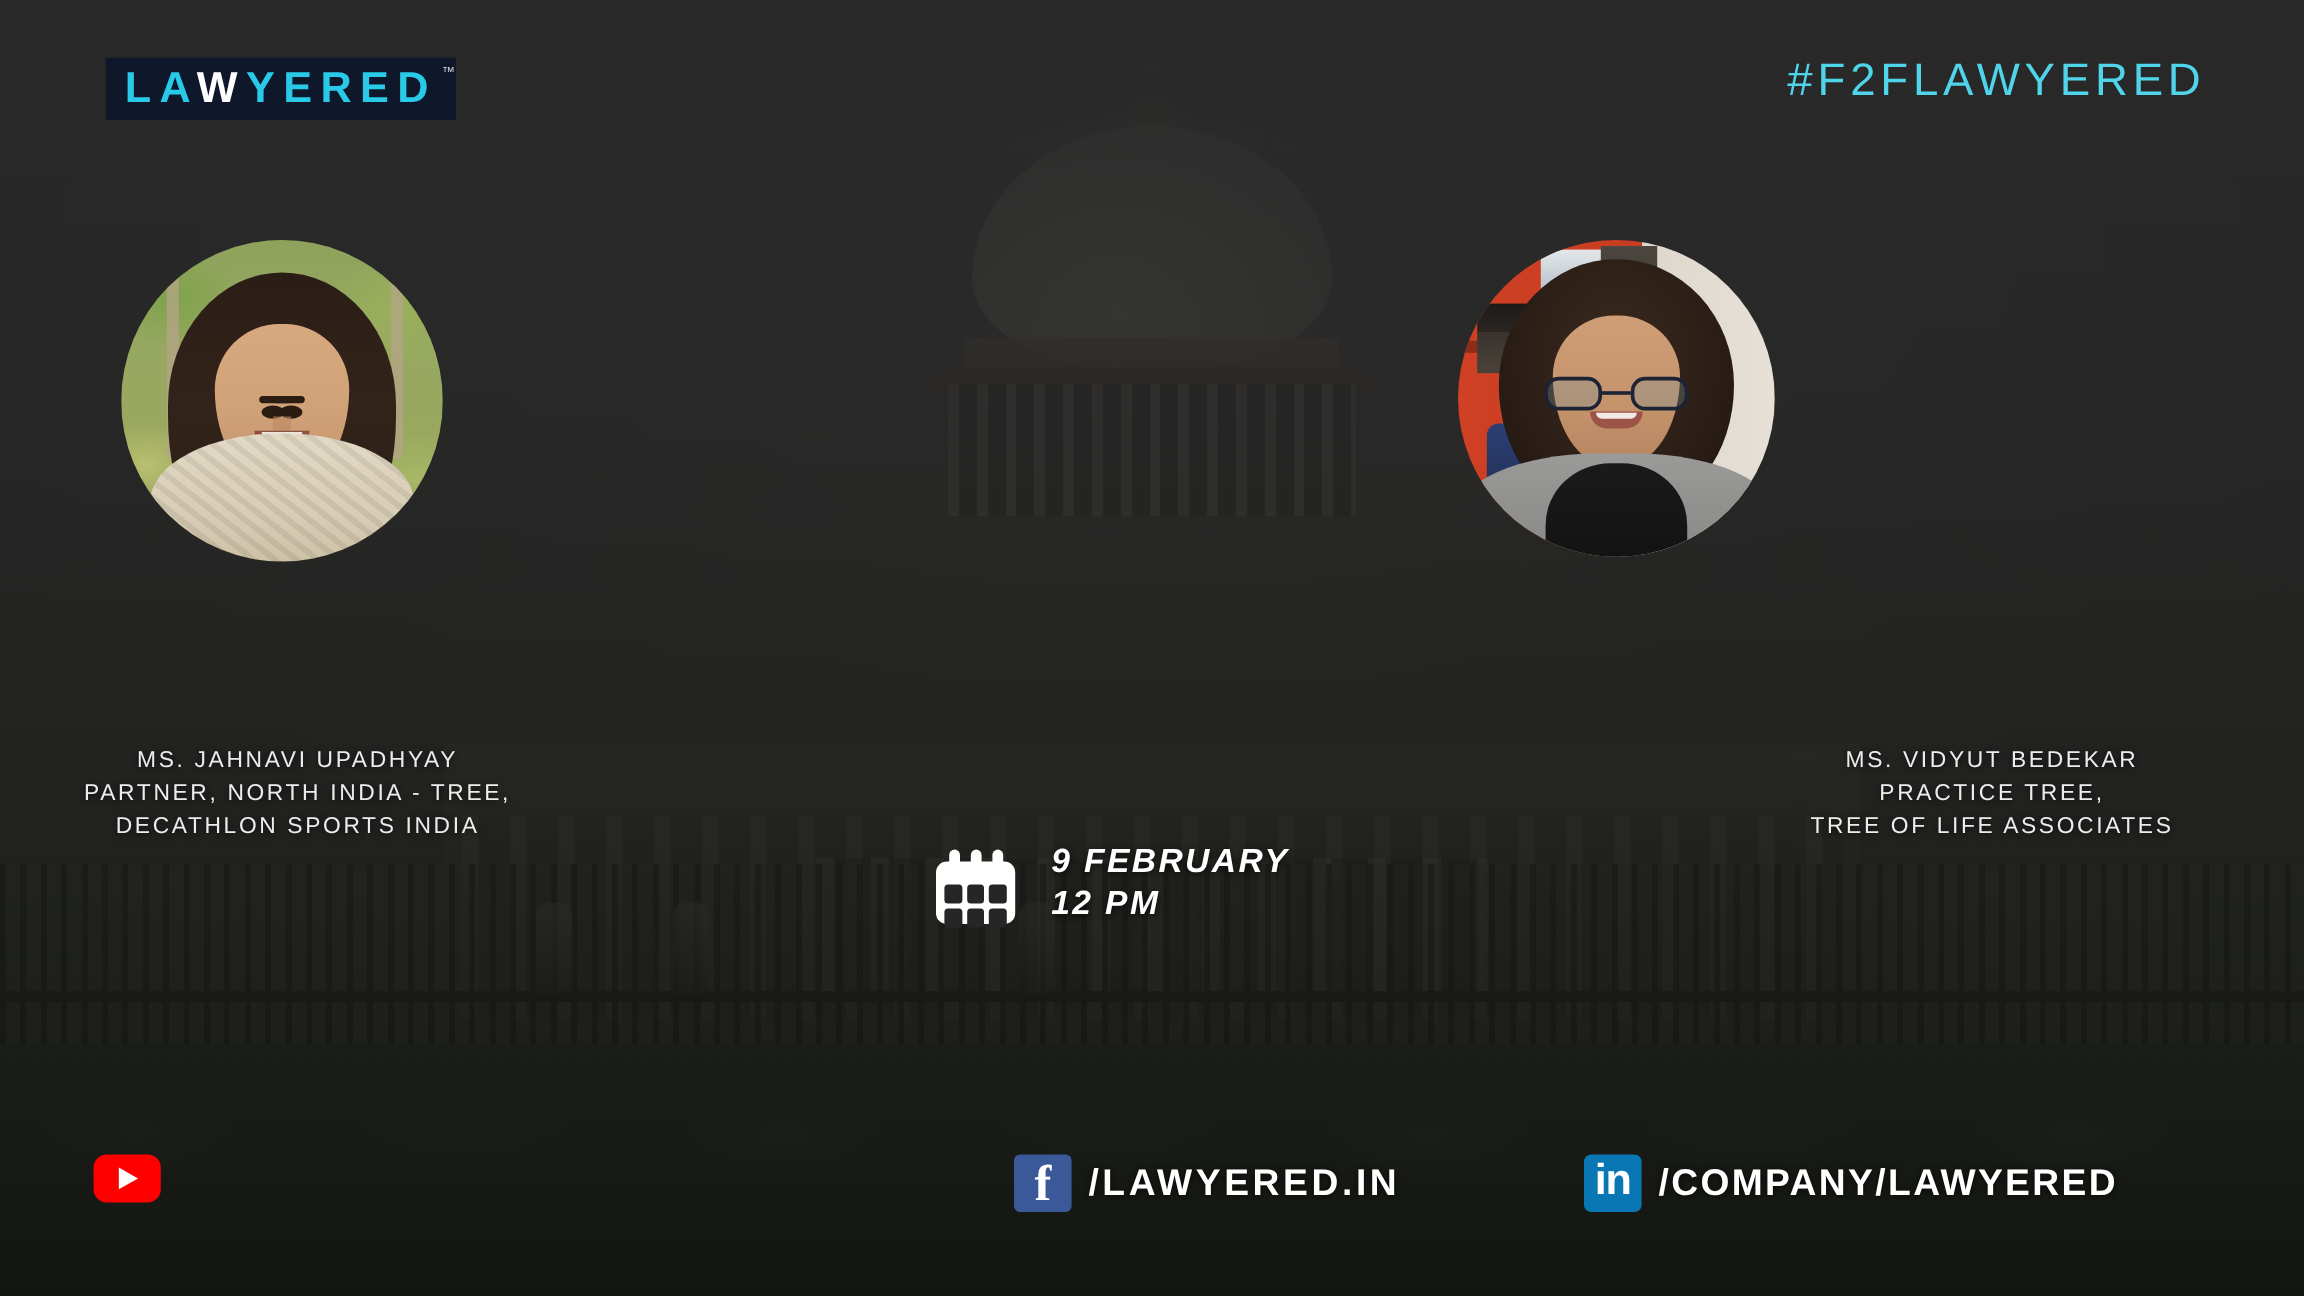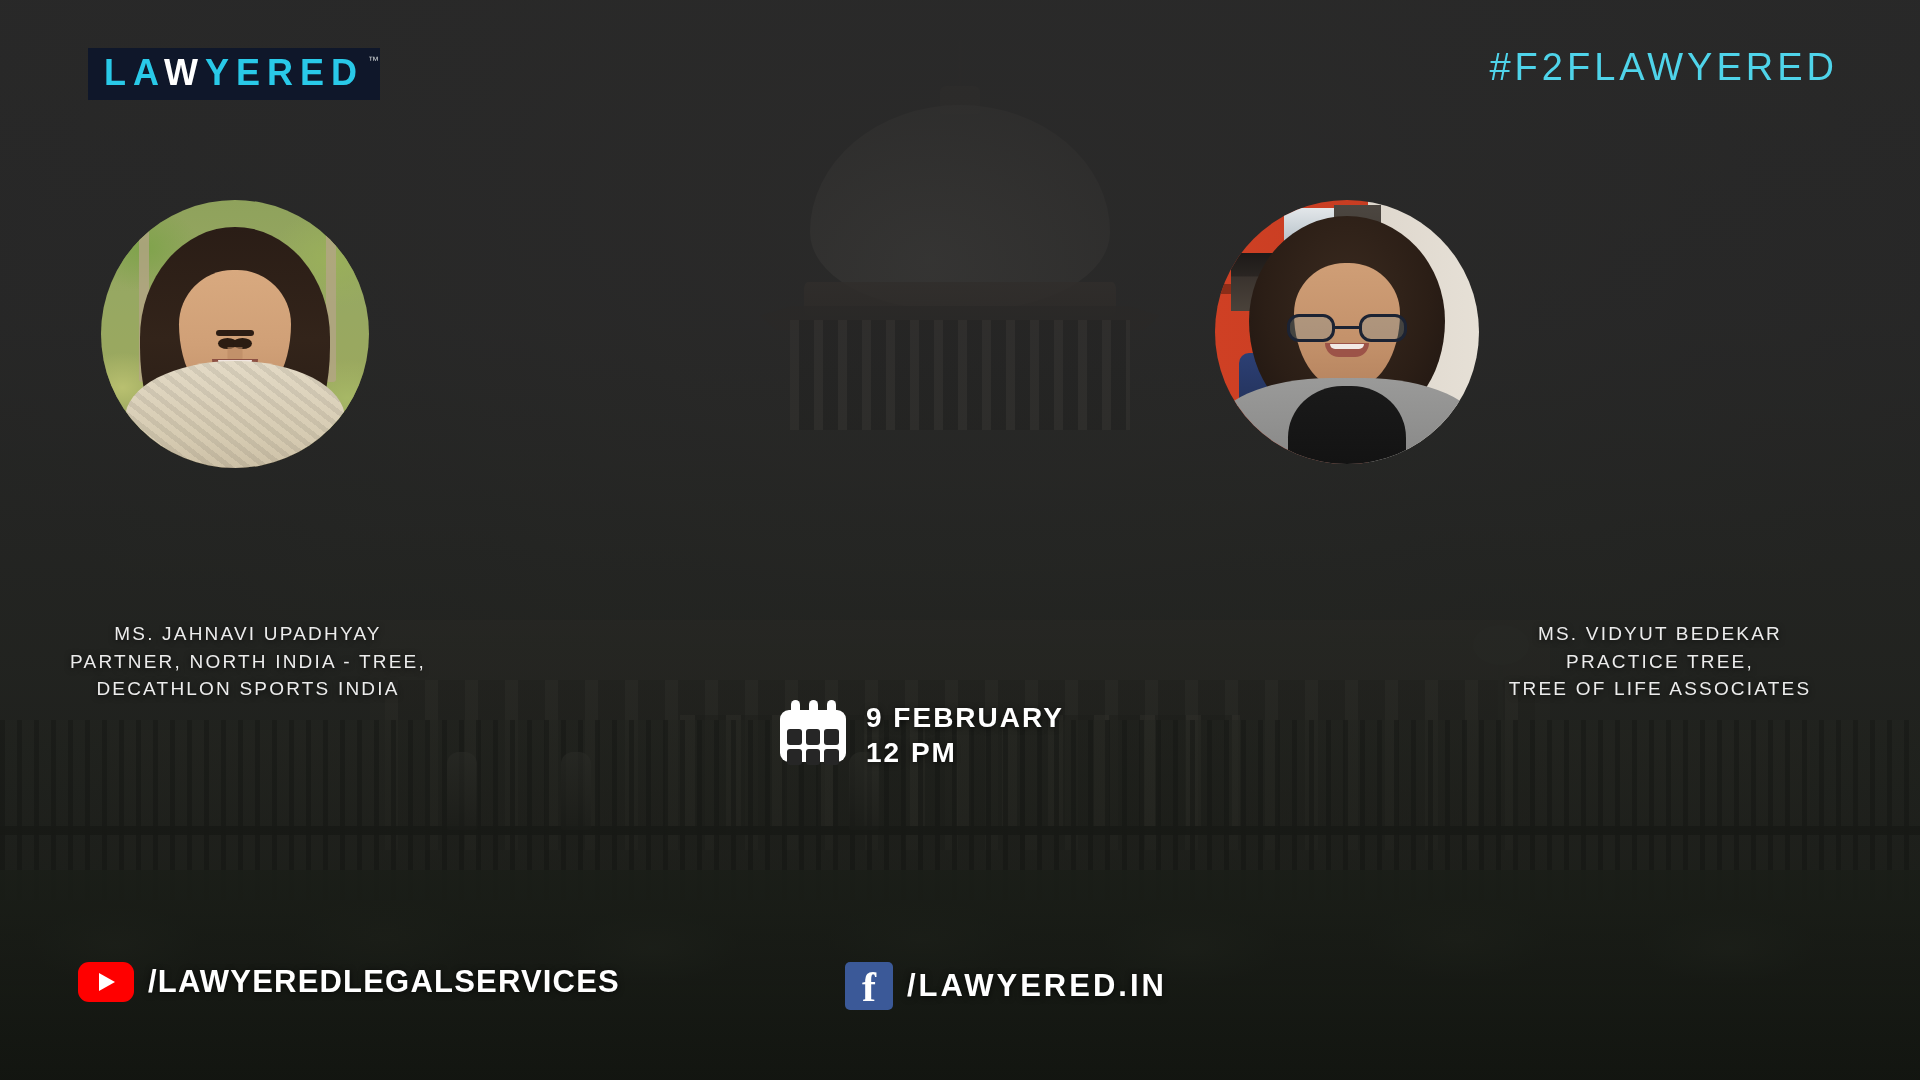--- a/index.html
+++ b/index.html
@@ -295,21 +295,21 @@
     font-size:19px; font-weight:500; letter-spacing:2.2px; line-height:1.45;
     text-shadow:0 1px 6px rgba(0,0,0,.7);
   }
   .cap.left{ left:38px; top:620px; width:420px; }
   .cap.right{ left:1450px; top:620px; width:420px; }
   .cap span{ display:block; white-space:nowrap; }
 
   
   .daterow{
     position:absolute; left:780px; top:700px;
-    display:flex; align-items:flex-start; gap:20px;
+    display:flex; align-items:flex-end; gap:30px;font-style:italic;
   }
   .cal{ width:66px; height:62px; position:relative; }
   .cal-body{
     position:absolute; left:0; top:10px; width:66px; height:52px;
     background:#fff; border-radius:9px;
   }
   .cal-inner{
     position:absolute; left:7px; top:19px; width:52px; height:36px;
     display:grid; grid-template-columns:repeat(3,1fr); grid-template-rows:repeat(2,1fr);
     gap:4px;
@@ -463,24 +463,29 @@
       </div>
       <div class="dateTxt">
         <div class="d1">9 FEBRUARY</div>
         <div class="d2">12 PM</div>
       </div>
     </div>
 
     <div class="social">
       <div class="s-item yt">
         <div class="ic-yt"></div>
-        <div class="s-label">/LAWYEREDLEGALSERVICES</div>
       </div>
       <div class="s-item fb">
         <div class="ic-fb">
             <div class="f">f</div>
           </div>
         <div class="s-label">/LAWYERED.IN</div>
       </div>
+      <div class="s-item li">
+        <div class="ic-li">
+            <div class="in">in</div>
+          </div>
+        <div class="s-label">/COMPANY/LAWYERED</div>
+      </div>
     </div>
 
   </div>
 </div>
 
 </body></html>

